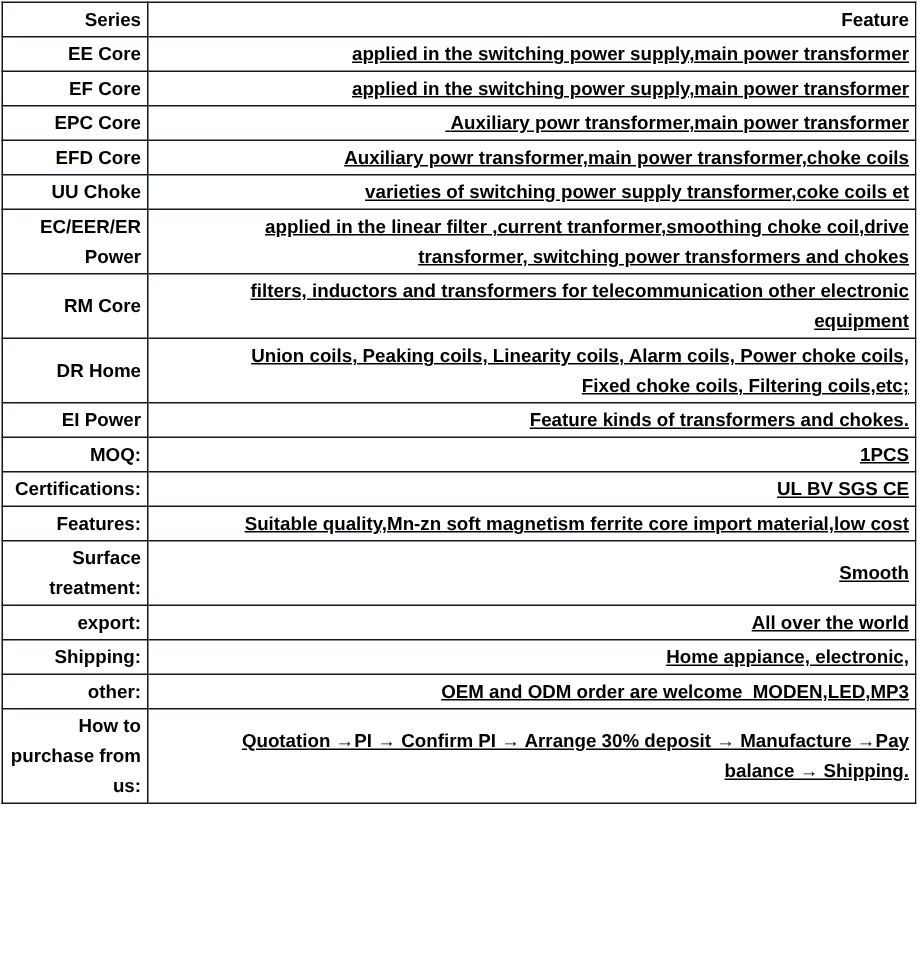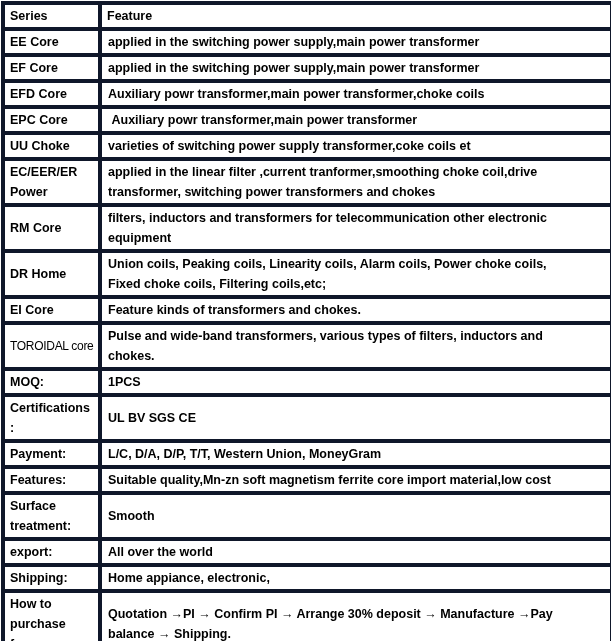--- a/index.html
+++ b/index.html
@@ -18,34 +18,34 @@
     width: 609px;
     margin-left: 1px;
     border-collapse: collapse;
     table-layout: fixed;
     background: #ffffff;
   }
   table.spec col.c-series { width: 97px; }
   table.spec col.c-feature { width: 512px; }
   table.spec th,
   table.spec td {
-    border: 4px solid #0f172a;
+    border: 1px solid #0f172a;
     font-family: "Liberation Sans", "DejaVu Sans", sans-serif;
     font-size: 12.5px;
     font-weight: bold;
     color: #000000;
     line-height: 20px;
     vertical-align: middle;
-    text-align: left;
+    text-align: right;
     padding: 1px 4px 1px 5px;
     white-space: pre-wrap;
     word-wrap: break-word;
     overflow: hidden;
   }
-  table.spec td.f { padding-left: 6px; }
+  table.spec td.f { padding-left: 6px; text-decoration: underline; }
   table.spec td.s.light {
     font-weight: normal;
     font-size: 12px;
     letter-spacing: -0.3px;
   }
   table.spec tr { height: 22px; }
 </style>
 </head>
 <body>
 
@@ -64,26 +64,26 @@
     <tbody>
       <tr>
         <td class="s">EE Core</td>
         <td class="f">applied in the switching power supply,main power transformer</td>
       </tr>
       <tr>
         <td class="s">EF Core</td>
         <td class="f">applied in the switching power supply,main power transformer</td>
       </tr>
       <tr>
+        <td class="s">EPC Core</td>
+        <td class="f"> Auxiliary powr transformer,main power transformer</td>
+      </tr>
+      <tr>
         <td class="s">EFD Core</td>
         <td class="f">Auxiliary powr transformer,main power transformer,choke coils</td>
-      </tr>
-      <tr>
-        <td class="s">EPC Core</td>
-        <td class="f"> Auxiliary powr transformer,main power transformer</td>
       </tr>
       <tr>
         <td class="s">UU Choke</td>
         <td class="f">varieties of switching power supply transformer,coke coils et</td>
       </tr>
       <tr>
         <td class="s">EC/EER/ER Power</td>
         <td class="f">applied in the linear filter ,current tranformer,smoothing choke coil,drive
 transformer, switching power transformers and chokes</td>
       </tr>
@@ -91,56 +91,51 @@
         <td class="s">RM Core</td>
         <td class="f">filters, inductors and transformers for telecommunication other electronic
 equipment</td>
       </tr>
       <tr>
         <td class="s">DR Home</td>
         <td class="f">Union coils, Peaking coils, Linearity coils, Alarm coils, Power choke coils,
 Fixed choke coils, Filtering coils,etc;</td>
       </tr>
       <tr>
-        <td class="s">EI Core</td>
+        <td class="s">EI Power</td>
         <td class="f">Feature kinds of transformers and chokes.</td>
-      </tr>
-      <tr>
-        <td class="s light">TOROIDAL core</td>
-        <td class="f">Pulse and wide-band transformers, various types of filters, inductors and
-chokes.</td>
       </tr>
       <tr>
         <td class="s">MOQ:</td>
         <td class="f">1PCS</td>
       </tr>
       <tr>
         <td class="s">Certifications:</td>
         <td class="f">UL BV SGS CE</td>
-      </tr>
-      <tr>
-        <td class="s">Payment:</td>
-        <td class="f">L/C, D/A, D/P, T/T, Western Union, MoneyGram</td>
       </tr>
       <tr>
         <td class="s">Features:</td>
         <td class="f">Suitable quality,Mn-zn soft magnetism ferrite core import material,low cost</td>
       </tr>
       <tr>
         <td class="s">Surface treatment:</td>
         <td class="f">Smooth</td>
       </tr>
       <tr>
         <td class="s">export:</td>
         <td class="f">All over the world</td>
       </tr>
       <tr>
         <td class="s">Shipping:</td>
         <td class="f">Home appiance, electronic,</td>
       </tr>
       <tr>
+        <td class="s">other:</td>
+        <td class="f">OEM and ODM order are welcome  MODEN,LED,MP3</td>
+      </tr>
+      <tr>
         <td class="s">How to purchase from us:</td>
         <td class="f">Quotation →PI → Confirm PI → Arrange 30% deposit → Manufacture →Pay
 balance → Shipping.</td>
       </tr>
     </tbody>
   </table>
 </div>
 
 </body></html>

